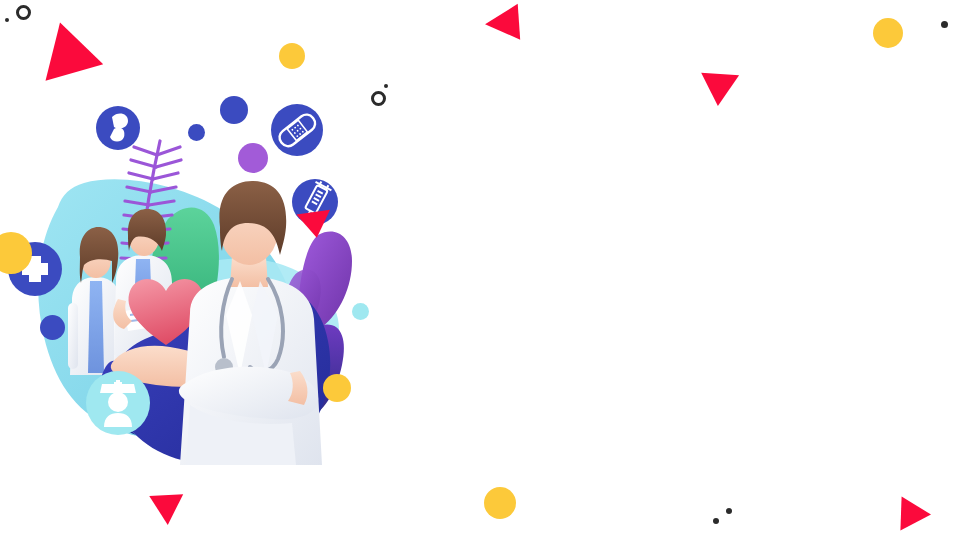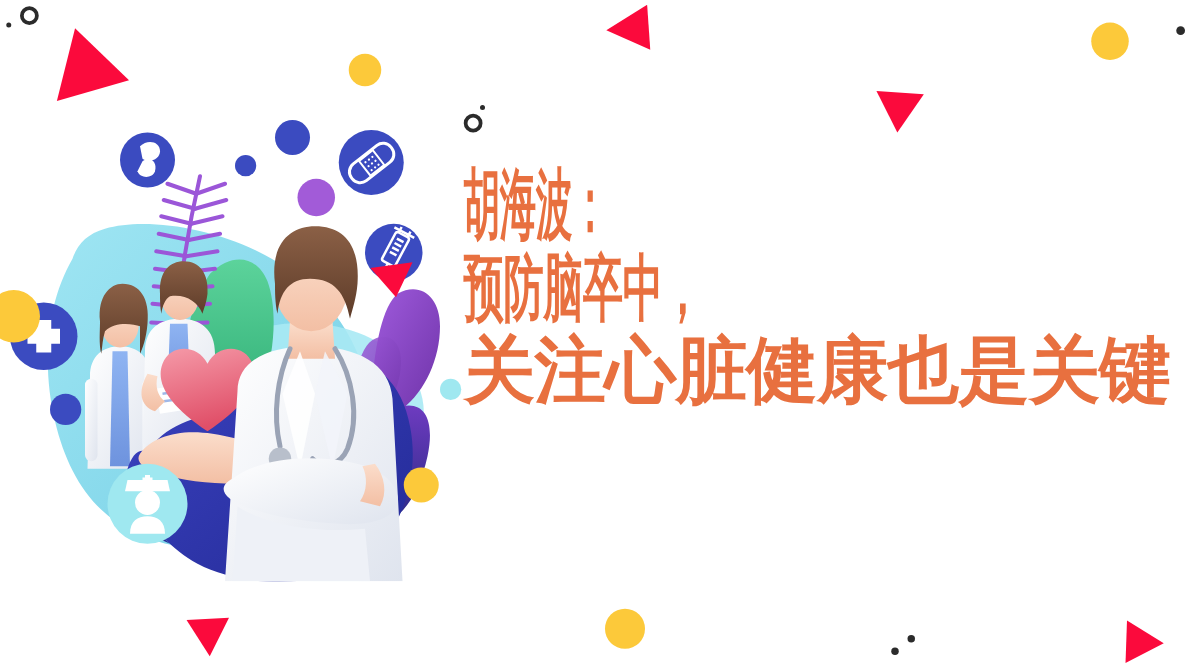--- a/index.html
+++ b/index.html
@@ -303,19 +303,14 @@
   <div class="abs dot" style="left:352px;top:303px;width:17px;height:17px;background:#9FE8F0;"></div>
 
   <div class="abs ring" style="left:16px;top:5px;width:9px;height:9px;border:3px solid #2B2B2B;"></div>
   <div class="abs dot" style="left:5px;top:18px;width:4px;height:4px;background:#2B2B2B;"></div>
   <div class="abs ring" style="left:371px;top:91px;width:9px;height:9px;border:3px solid #2B2B2B;"></div>
   <div class="abs dot" style="left:384px;top:84px;width:4px;height:4px;background:#2B2B2B;"></div>
   <div class="abs dot" style="left:941px;top:21px;width:7px;height:7px;background:#2B2B2B;"></div>
   <div class="abs dot" style="left:726px;top:508px;width:6px;height:6px;background:#2B2B2B;"></div>
   <div class="abs dot" style="left:713px;top:518px;width:6px;height:6px;background:#2B2B2B;"></div>
 
-  <div id="headline">
-    <div class="hl-line" id="hl1" style="color: rgb(232, 112, 63); transform: scaleX(0.469565);">胡海波：</div>
-    <div class="hl-line" id="hl2" style="color: rgb(232, 112, 63); transform: scaleX(0.553043);">预防脑卒中，</div>
-    <div class="hl-line" id="hl3" style="color: rgb(232, 112, 63); transform: scaleX(0.982609);">关注心脏健康也是关键</div>
-  </div>
 
 </div>
 
 </body></html>

